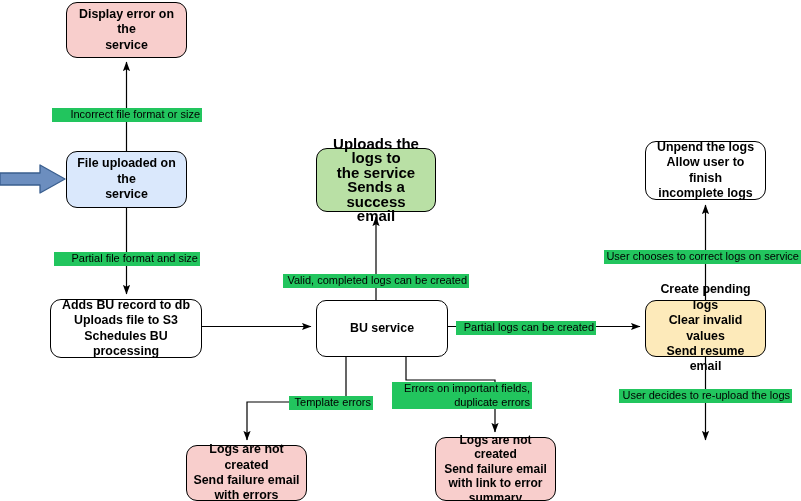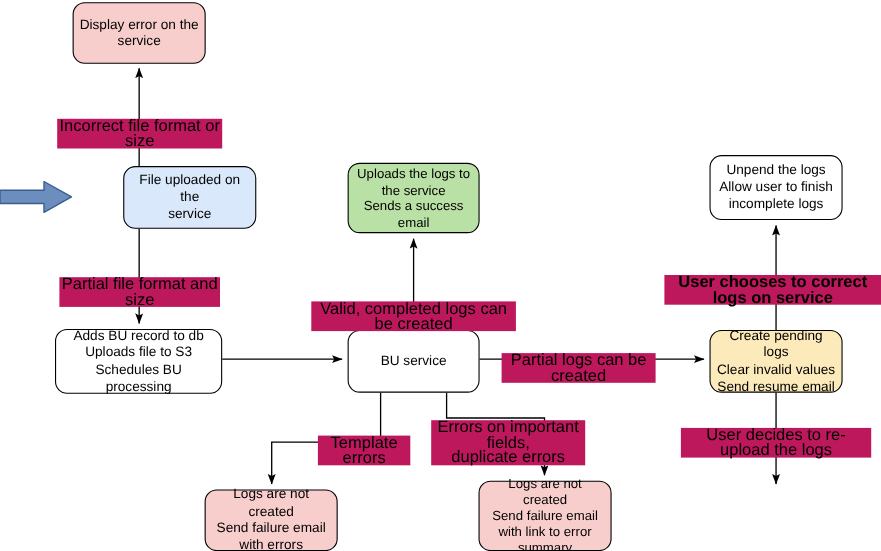--- a/index.html
+++ b/index.html
@@ -31,29 +31,30 @@
     display: flex;
     align-items: center;
     justify-content: center;
     text-align: center;
     color: #000000;
     font-size: 12.4px;
     line-height: 15.4px;
     padding: 2px 5px;
     white-space: pre-line;
     background: #ffffff;
+    font-weight: bold;
   }
   .edge-label {
     position: absolute;
-    font-size: 15px;
+    font-size: 11px;
     line-height: 13.6px;
     color: #000000;
-    text-align: center;
+    text-align: right;
     white-space: pre-line;
-    background: #be185d;
+    background: #22c55e;
     padding: 0 2px;
     box-sizing: border-box;
   }
   .arrow-shape {
     position: absolute;
   }
 </style>
 </head>
 <body>
 
@@ -105,33 +106,33 @@
 
   <div class="arrow-shape" style="left:0px; top:164px; width:66px; height:30px;">
     <svg viewBox="0 0 66 30" width="66" height="30" xmlns="http://www.w3.org/2000/svg">
       <path d="M0,9 L40,9 L40,1 L65,15 L40,29 L40,21 L0,21 Z" fill="#6c8ebf" stroke="#3a5f8f" stroke-width="1.3" stroke-linejoin="round"></path>
     </svg>
   </div>
 
   <div class="node" style="left:66px; top:2px; width:121px; height:56px; background:#f8cecc;">Display error on the
 service</div>
 
-  <div class="node" style="left:66px; top:151px; width:121px; height:57px; background:#dae8fc;margin-left:46px;">File uploaded on the
+  <div class="node" style="left:66px; top:151px; width:121px; height:57px; background:#dae8fc;">File uploaded on the
 service</div>
 
   <div class="node" style="left:50px; top:299px; width:152px; height:59px; background:#ffffff;">Adds BU record to db
 Uploads file to S3
 Schedules BU processing</div>
 
-  <div class="node" style="left:316px; top:148px; width:120px; height:64px; background:#b9e0a5; font-size:12px; line-height:14.5px;">Uploads the logs to
+  <div class="node" style="left:316px; top:148px; width:120px; height:64px; background:#b9e0a5; font-size:15px; line-height:14.5px;">Uploads the logs to
 the service
 Sends a success
 email</div>
 
-  <div class="node" style="left:316px; top:300px; width:120px; height:57px; background:#ffffff;">BU service</div>
+  <div class="node" style="left:316px; top:300px; width:132px; height:57px; background:#ffffff;border-radius:10px;">BU service</div>
 
   <div class="node" style="left:186px; top:445px; width:121px; height:56px; background:#f8cecc;">Logs are not created
 Send failure email
 with errors</div>
 
   <div class="node" style="left:435px; top:437px; width:121px; height:64px; background:#f8cecc; font-size:12px; line-height:14.5px;">Logs are not created
 Send failure email
 with link to error
 summary</div>
 
@@ -150,17 +151,17 @@
 
   <div class="edge-label" style="left:283px; top:250px; width:186px;margin-top:24px;">Valid, completed logs can be created</div>
 
   <div class="edge-label" style="left:456px; top:321px; width:140px;">Partial logs can be created</div>
 
   <div class="edge-label" style="left:289px; top:396px; width:84px;">Template errors</div>
 
   <div class="edge-label" style="left:392px; top:382px; width:140px;">Errors on important fields,
 duplicate errors</div>
 
-  <div class="edge-label" style="left:604px; top:250px; width:197px;font-weight:bold;">User chooses to correct logs on service</div>
+  <div class="edge-label" style="left:604px; top:250px; width:197px;">User chooses to correct logs on service</div>
 
   <div class="edge-label" style="left:619px; top:389px; width:173px;">User decides to re-upload the logs</div>
 
 </div>
 
 </body></html>

